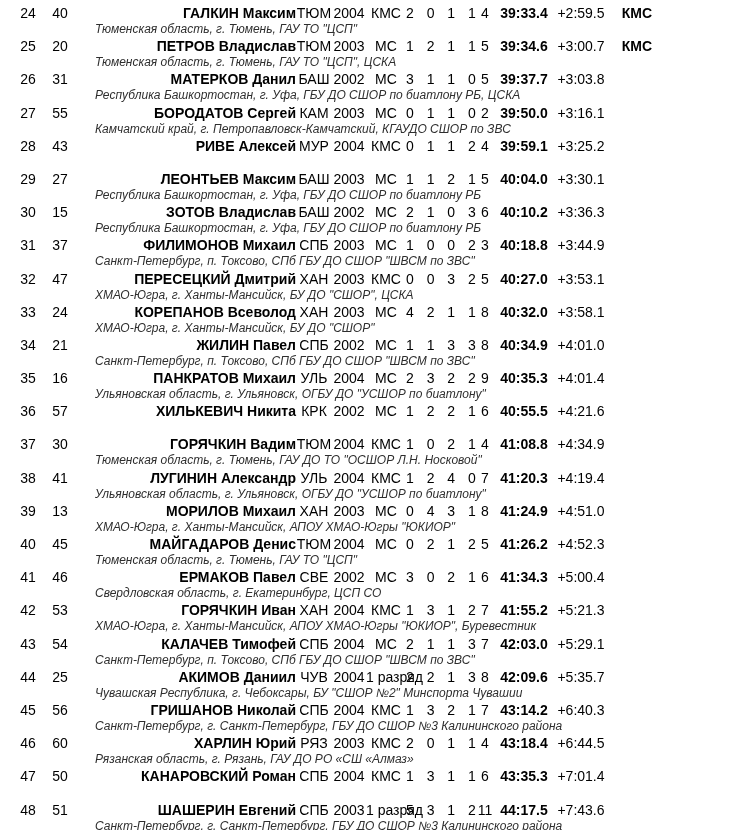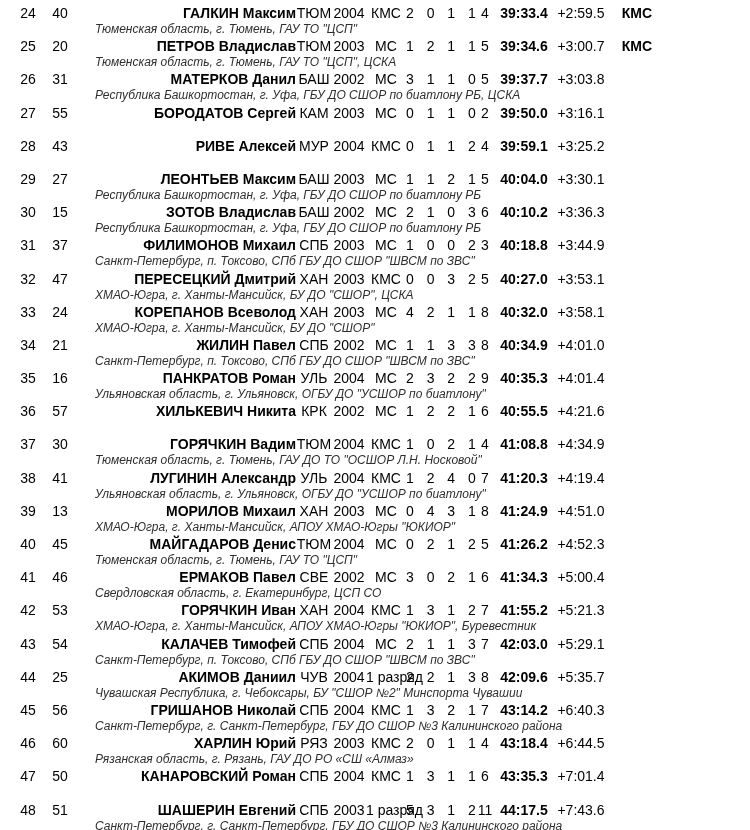--- a/index.html
+++ b/index.html
@@ -108,20 +108,21 @@
       <span class="col c-name">БОРОДАТОВ Сергей</span>
       <span class="col c-region">КАМ</span>
       <span class="col c-year">2003</span>
       <span class="col c-rank">МС</span>
       <span class="col c-shoot">0 1 1 0</span>
       <span class="col c-total">2</span>
       <span class="col c-time">39:50.0</span>
       <span class="col c-gap">+3:16.1</span>
       <span class="col c-note"></span>
     </div>
+    <div class="sub-line">Камчатский край, г. Петропавловск-Камчатский, КГАУДО СШОР по ЗВС</div>
   </div>
 
   <div class="row">
     <div class="main-line">
       <span class="col c-place">28</span>
       <span class="col c-bib">43</span>
       <span class="col c-name">РИВЕ Алексей</span>
       <span class="col c-region">МУР</span>
       <span class="col c-year">2004</span>
       <span class="col c-rank">КМС</span>
@@ -232,21 +233,21 @@
       <span class="col c-gap">+4:01.0</span>
       <span class="col c-note"></span>
     </div>
     <div class="sub-line">Санкт-Петербург, п. Токсово, СПб ГБУ ДО СШОР "ШВСМ по ЗВС"</div>
   </div>
 
   <div class="row">
     <div class="main-line">
       <span class="col c-place">35</span>
       <span class="col c-bib">16</span>
-      <span class="col c-name">ПАНКРАТОВ Роман</span>
+      <span class="col c-name">ПАНКРАТОВ Михаил</span>
       <span class="col c-region">УЛЬ</span>
       <span class="col c-year">2004</span>
       <span class="col c-rank">МС</span>
       <span class="col c-shoot">2 3 2 2</span>
       <span class="col c-total">9</span>
       <span class="col c-time">40:35.3</span>
       <span class="col c-gap">+4:01.4</span>
       <span class="col c-note"></span>
     </div>
     <div class="sub-line">Ульяновская область, г. Ульяновск, ОГБУ ДО "УСШОР по биатлону"</div>

